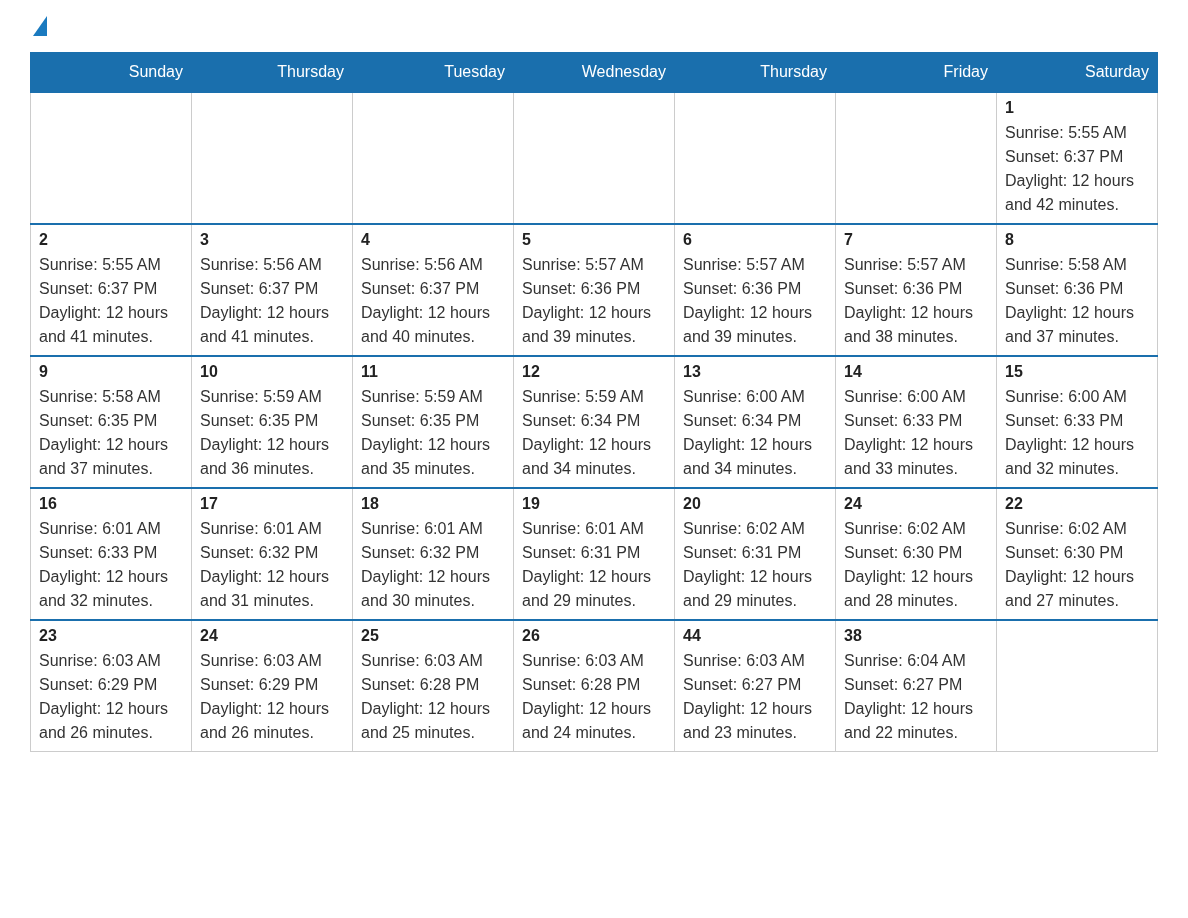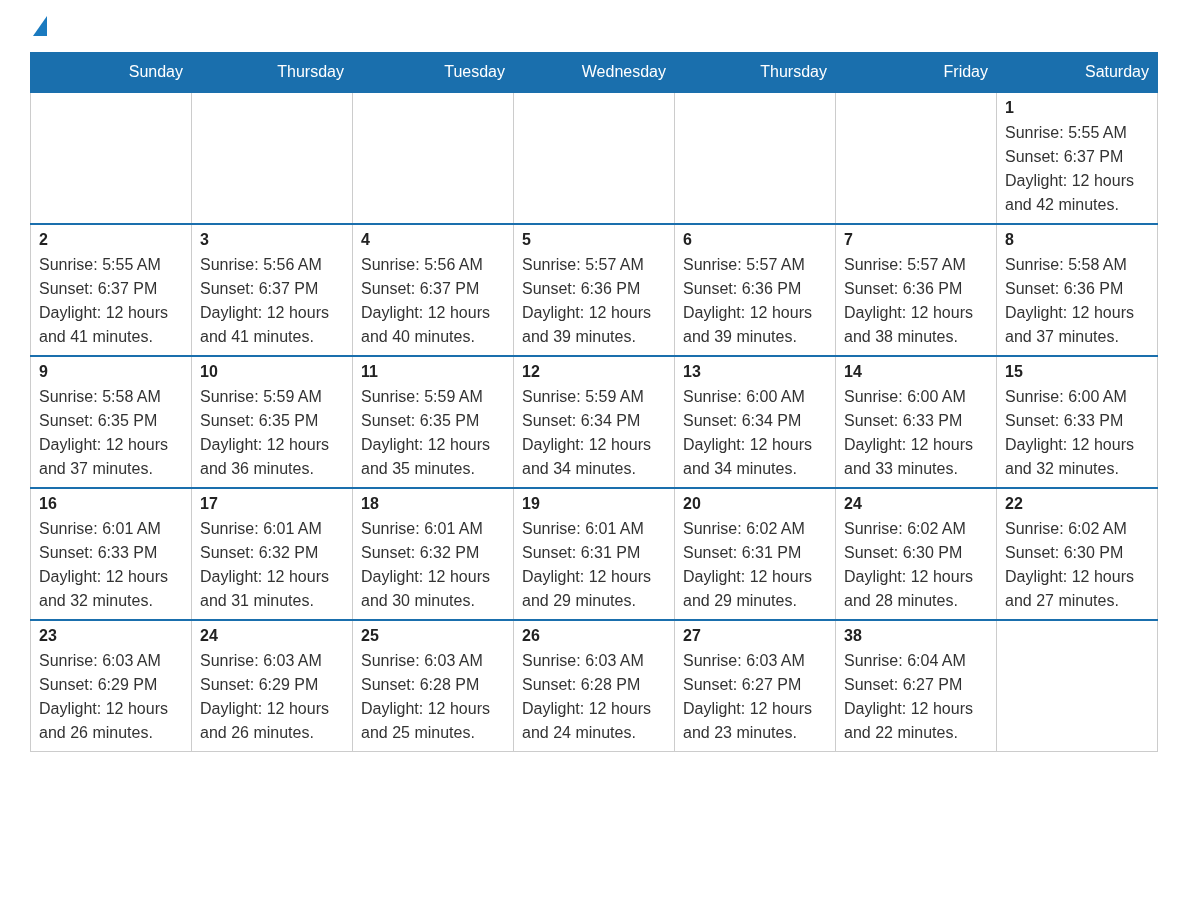--- a/index.html
+++ b/index.html
@@ -244,21 +244,21 @@
         </td>
         <td>
           <div class="day-number">25</div>
           <div class="day-info">Sunrise: 6:03 AM<br>Sunset: 6:28 PM<br>Daylight: 12 hours<br>and 25 minutes.</div>
         </td>
         <td>
           <div class="day-number">26</div>
           <div class="day-info">Sunrise: 6:03 AM<br>Sunset: 6:28 PM<br>Daylight: 12 hours<br>and 24 minutes.</div>
         </td>
         <td>
-          <div class="day-number">27</div>
+          <div class="day-number">44</div>
           <div class="day-info">Sunrise: 6:03 AM<br>Sunset: 6:27 PM<br>Daylight: 12 hours<br>and 23 minutes.</div>
         </td>
         <td>
           <div class="day-number">38</div>
           <div class="day-info">Sunrise: 6:04 AM<br>Sunset: 6:27 PM<br>Daylight: 12 hours<br>and 22 minutes.</div>
         </td>
         <td class="empty-cell"></td>
       </tr>
     </tbody>
 </table>

